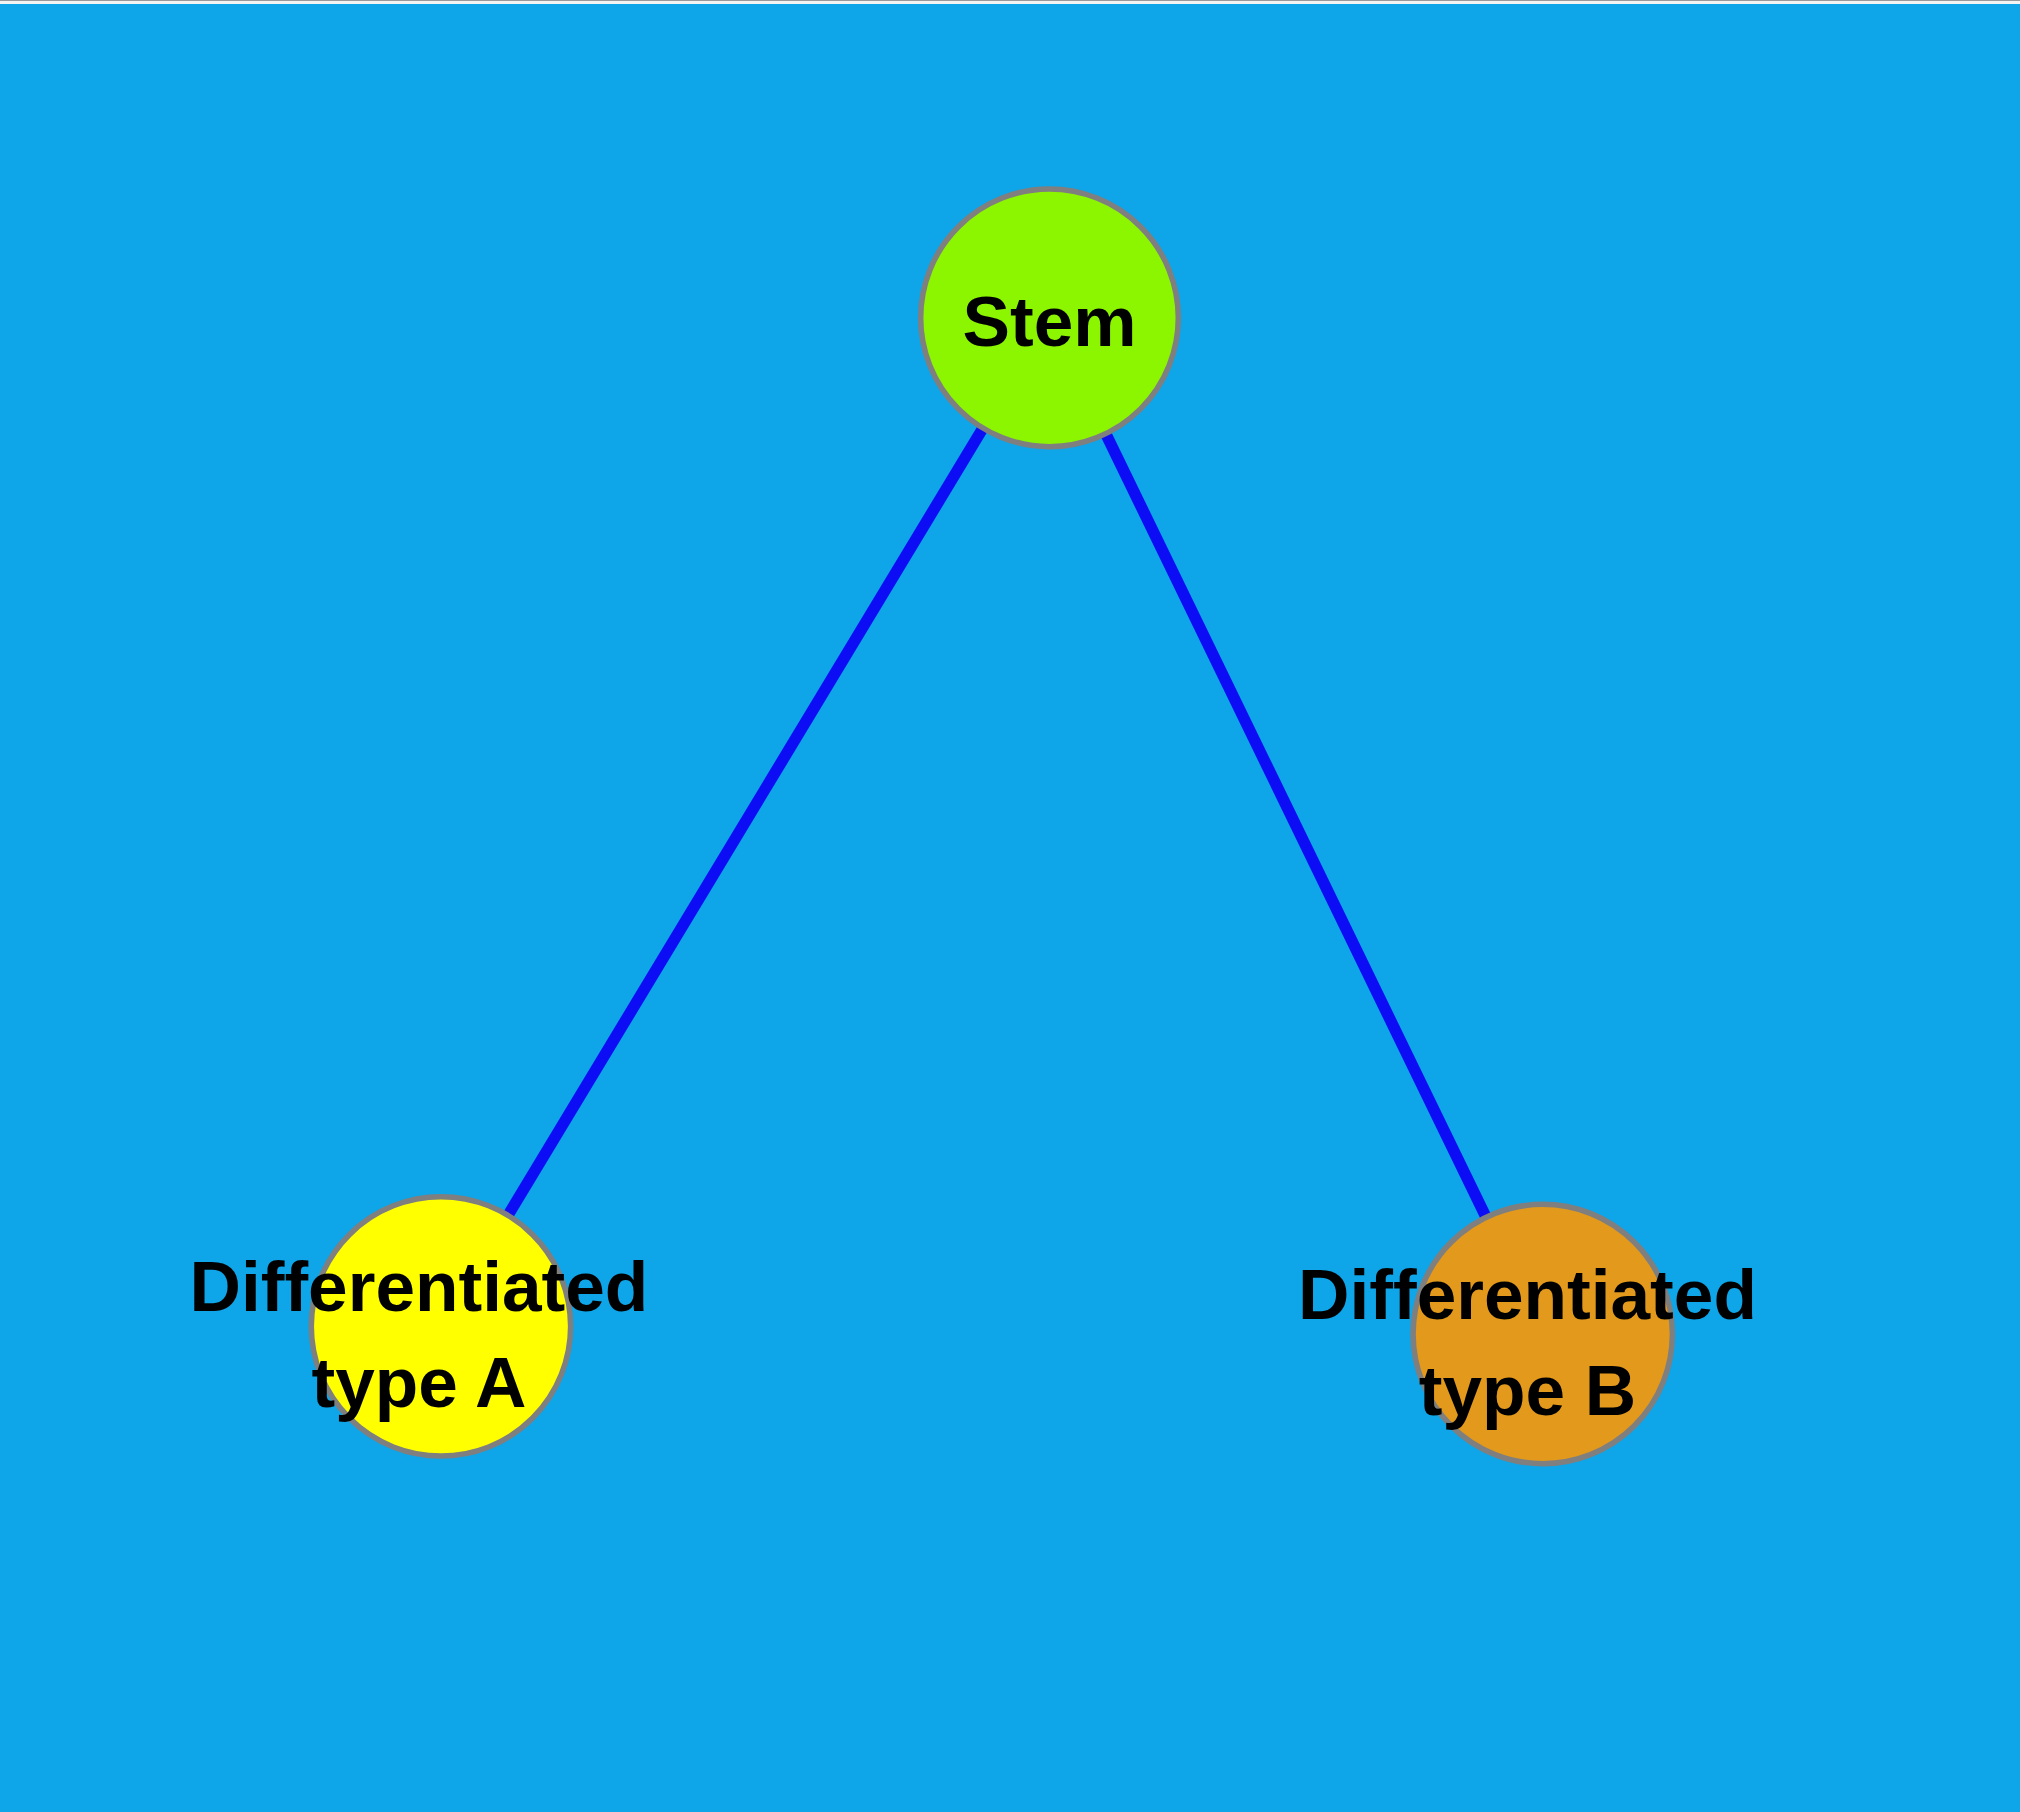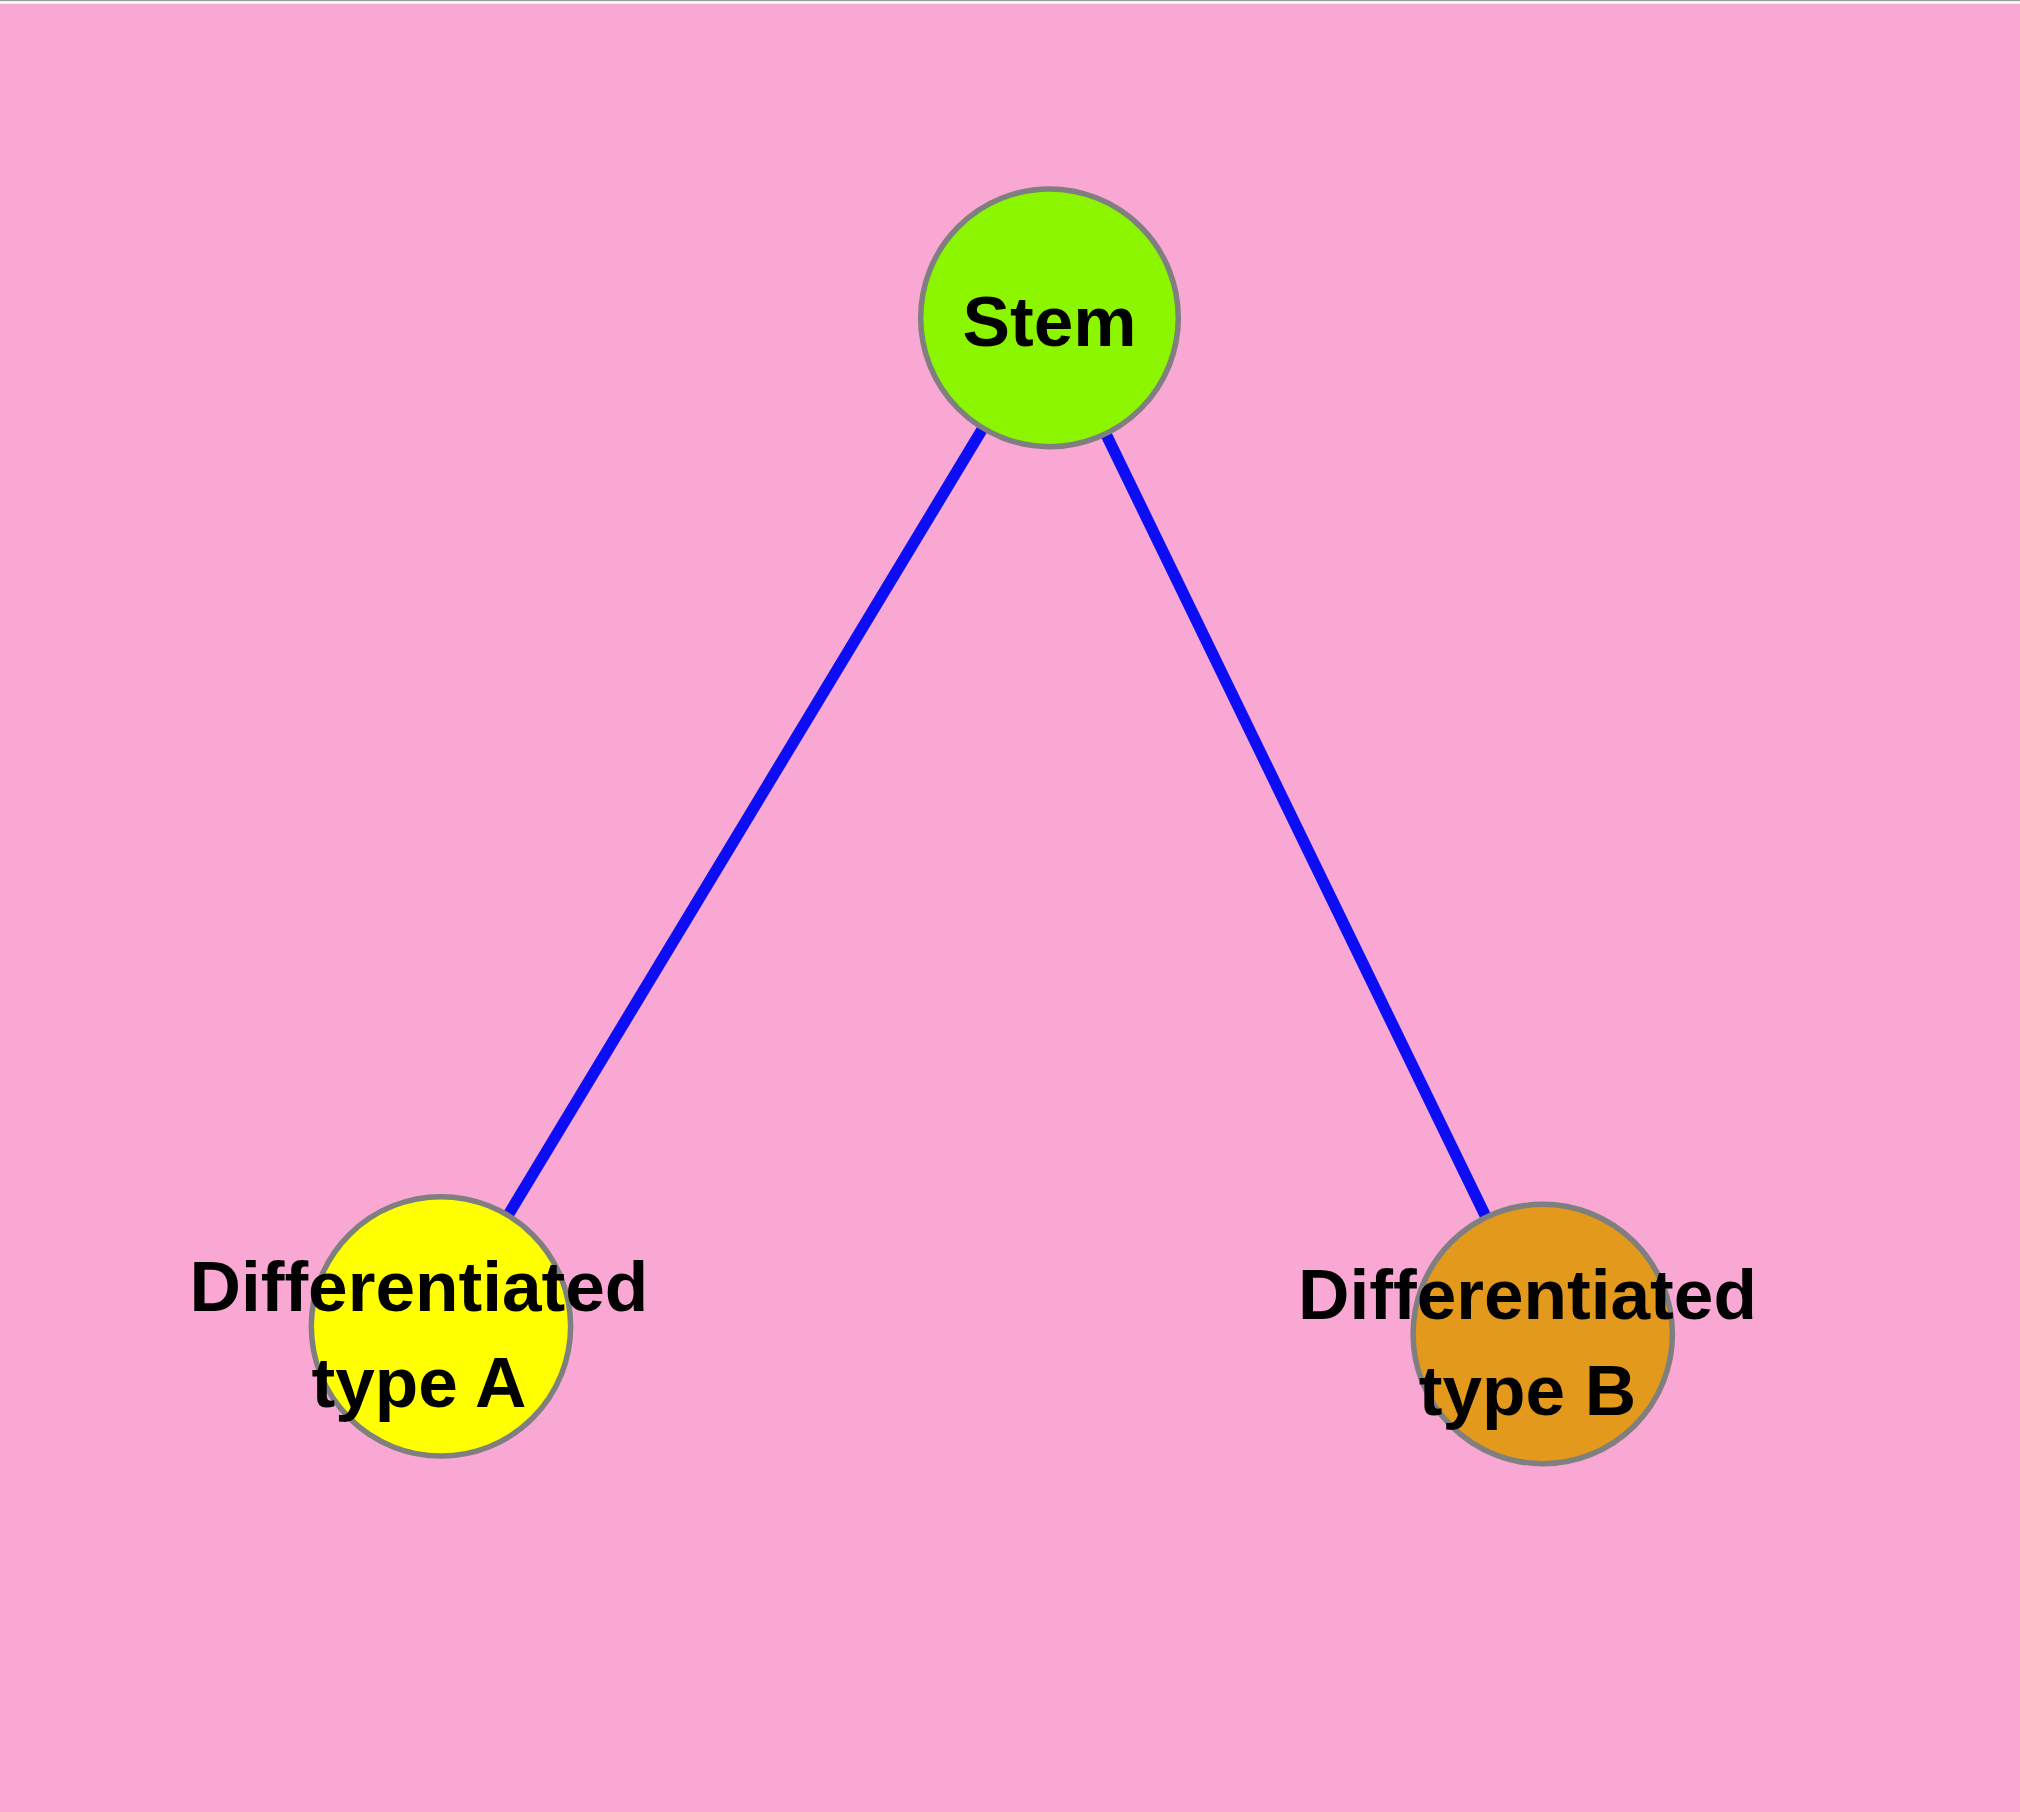--- a/index.html
+++ b/index.html
@@ -7,21 +7,21 @@
       padding: 0;
       width: 2021px;
       height: 1812px;
       overflow: hidden;
       font-family: "Liberation Sans", sans-serif;
     }
     .canvas {
       position: relative;
       width: 2021px;
       height: 1812px;
-      background: #f9a8d4;
+      background: #0ea5e9;
     }
     .top-edge {
       position: absolute;
       top: 0; left: 0; right: 0;
       height: 3.4px;
       background: #f4f4f4;
       border-top: 0.8px solid #9a9a9a;
       z-index: 2;
     }
     svg.graph {

